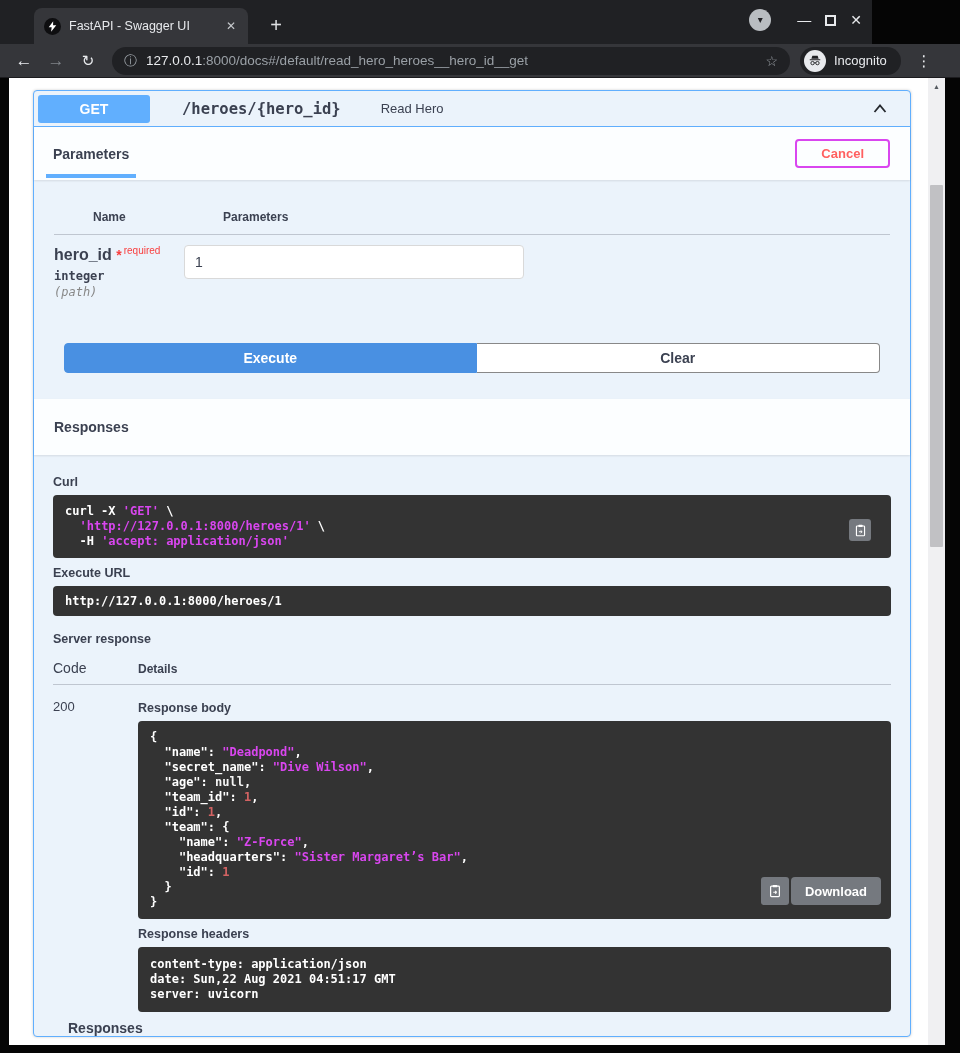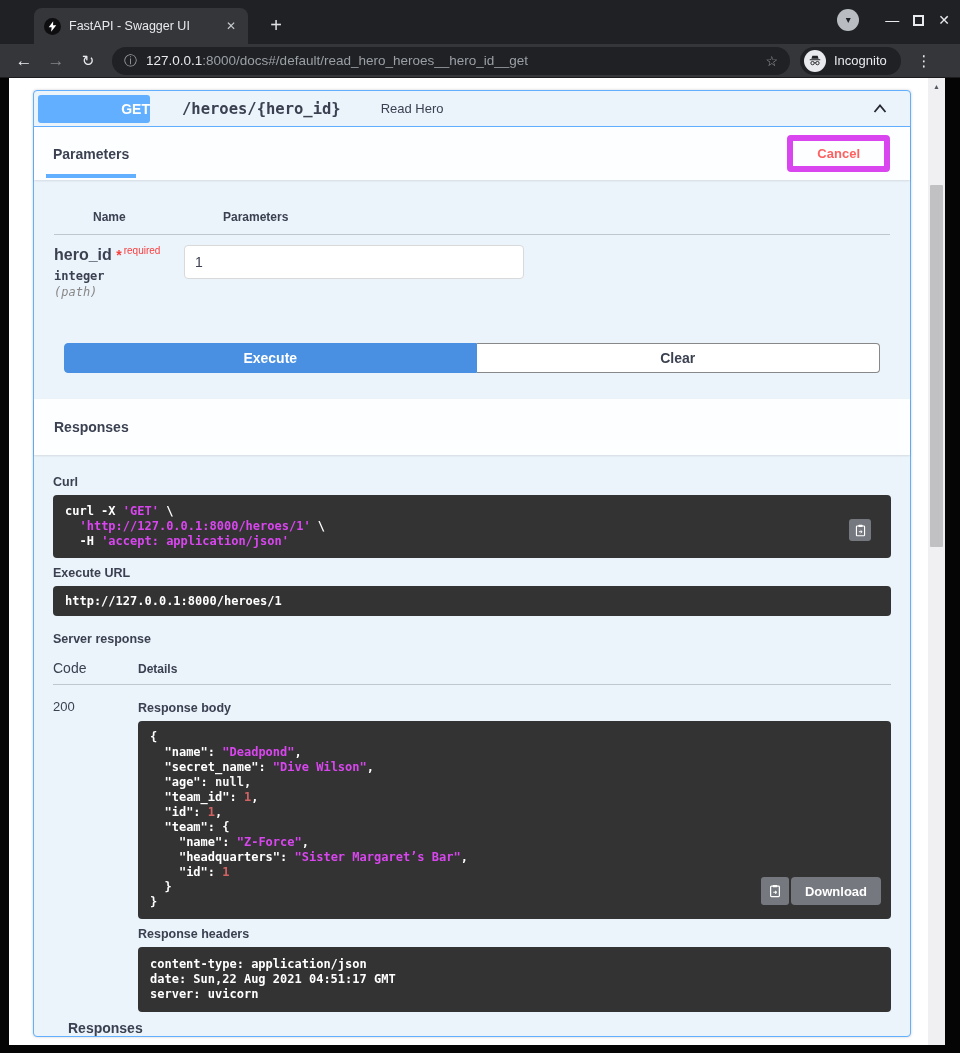--- a/index.html
+++ b/index.html
@@ -1,20 +1,20 @@
 <!DOCTYPE html>
 <html><head>
 <meta charset="utf-8">
 <style>
   * { margin:0; padding:0; box-sizing:border-box; }
   html,body { width:960px; height:1053px; }
   body { background:#050505; font-family:"Liberation Sans", sans-serif; position:relative; overflow:hidden; }
 
   
-  .tabstrip { position:absolute; top:0; left:0; width:960px; height:44px; background:#202124; }
+  .tabstrip { position:absolute; top:0; left:0; width:872px; height:44px; background:#202124; }
   .tab { position:absolute; left:34px; top:8px; width:214px; height:36px; background:#35363a; border-radius:8px 8px 0 0; display:flex; align-items:center; padding:0 8px 0 10px; }
   .favicon { width:17px; height:17px; border-radius:50%; background:#0e0e10; display:flex; align-items:center; justify-content:center; flex:none; }
   .tab-title { color:#e8eaed; font-size:12.5px; margin-left:8px; flex:1; white-space:nowrap; overflow:hidden; }
   .tab-close { color:#c7cacd; font-size:12px; padding:2px 4px; cursor:default; }
   .newtab { position:absolute; left:262px; top:12px; color:#dfe1e4; font-size:20px; font-weight:400; width:28px; height:28px; text-align:center; line-height:26px; }
   .win-controls { position:absolute; right:10px; top:8px; display:flex; align-items:center; gap:14px; }
   .tab-search { width:22px; height:22px; border-radius:50%; background:#b9bdc1; color:#202124; font-size:10px; text-align:center; line-height:21px; margin-right:12px; }
   .win-min { color:#e8eaed; font-size:14px; line-height:24px; }
   .win-max { width:11px; height:11px; border:2px solid #e8eaed; }
   .win-close { color:#e8eaed; font-size:14px; }
@@ -37,28 +37,28 @@
   
   .viewport { position:absolute; top:78px; left:9px; width:919px; height:975px; background:#ffffff; overflow:hidden; }
   .scrollbar { position:absolute; top:78px; left:928px; width:17px; height:975px; background:#f0f0f2; }
   .sb-up { color:#555a60; font-size:7px; text-align:center; padding-top:5px; }
   .sb-thumb { position:absolute; left:2px; top:107px; width:13px; height:362px; background:#c1c1c4; border-radius:1px; }
   .bottom-border { position:absolute; bottom:0; left:0; width:960px; height:8px; background:#050505; z-index:50; }
 
   
   .opblock { margin:12px 0 0 24px; width:878px; border:1px solid #61affe; border-radius:4px; background:#ebf3fb; box-shadow:0 0 3px rgba(0,0,0,.19); font-family:"Liberation Sans", sans-serif; color:#3b4151; }
   .summary { display:flex; align-items:center; height:36px; padding:0 10px 0 4px; border-bottom:1px solid #61affe; }
-  .method-badge { background:#61affe; color:#fff; font-weight:bold; font-size:14px; border-radius:3px; width:112px; height:28px; text-align:right; line-height:28px; font-family:"Liberation Sans", sans-serif; }
+  .method-badge { background:#61affe; color:#fff; font-weight:bold; font-size:14px; border-radius:3px; width:112px; height:28px; text-align:center; line-height:28px; font-family:"Liberation Sans", sans-serif; }
   .op-path { font-family:"DejaVu Sans Mono", monospace; font-weight:bold; font-size:15.5px; color:#3b4151; margin-left:32px; }
   .op-summary { font-size:13px; margin-left:18px; color:#3b4151;padding-left:22px; }
   .chev { margin-left:auto; margin-right:10px; display:flex; }
 
   .section-hdr { background:rgba(255,255,255,.85); height:53px; display:flex; align-items:center; padding:0 20px 0 0; box-shadow:0 1px 2px rgba(0,0,0,.1); }
   .tabitem { font-size:14px; font-weight:bold; color:#3b4151; margin-left:12px; padding:17px 7px 12px; border-bottom:4px solid #61affe; }
-  .cancel-btn { margin-left:auto; border:6px solid #d946ef; color:#ff6060; background:transparent; font-weight:bold; font-size:13px; border-radius:4px; padding:5px 24px; font-family:"Liberation Sans", sans-serif; }
+  .cancel-btn { margin-left:auto; border:2px solid #d946ef; color:#ff6060; background:transparent; font-weight:bold; font-size:13px; border-radius:4px; padding:5px 24px; font-family:"Liberation Sans", sans-serif; }
 
   .params-body { padding:30px 20px 44px; }
   .pt-headers { display:flex; padding-bottom:10px; border-bottom:1px solid rgba(59,65,81,.25); }
   .pt-headers .col-name { width:130px; }
   .pt-h { font-size:12px; font-weight:bold; color:#3b4151;padding-left:39px; }
   .param-row { display:flex; padding-top:10px; }
   .param-cell-name { width:130px; }
   .param-name { font-size:16px; font-weight:bold; color:#3b4151; }
   .req-star { color:#f93e3e; font-size:14px; font-weight:bold; }
   .req-label { color:#f93e3e; font-size:10px; vertical-align:6px; margin-left:2px; }

